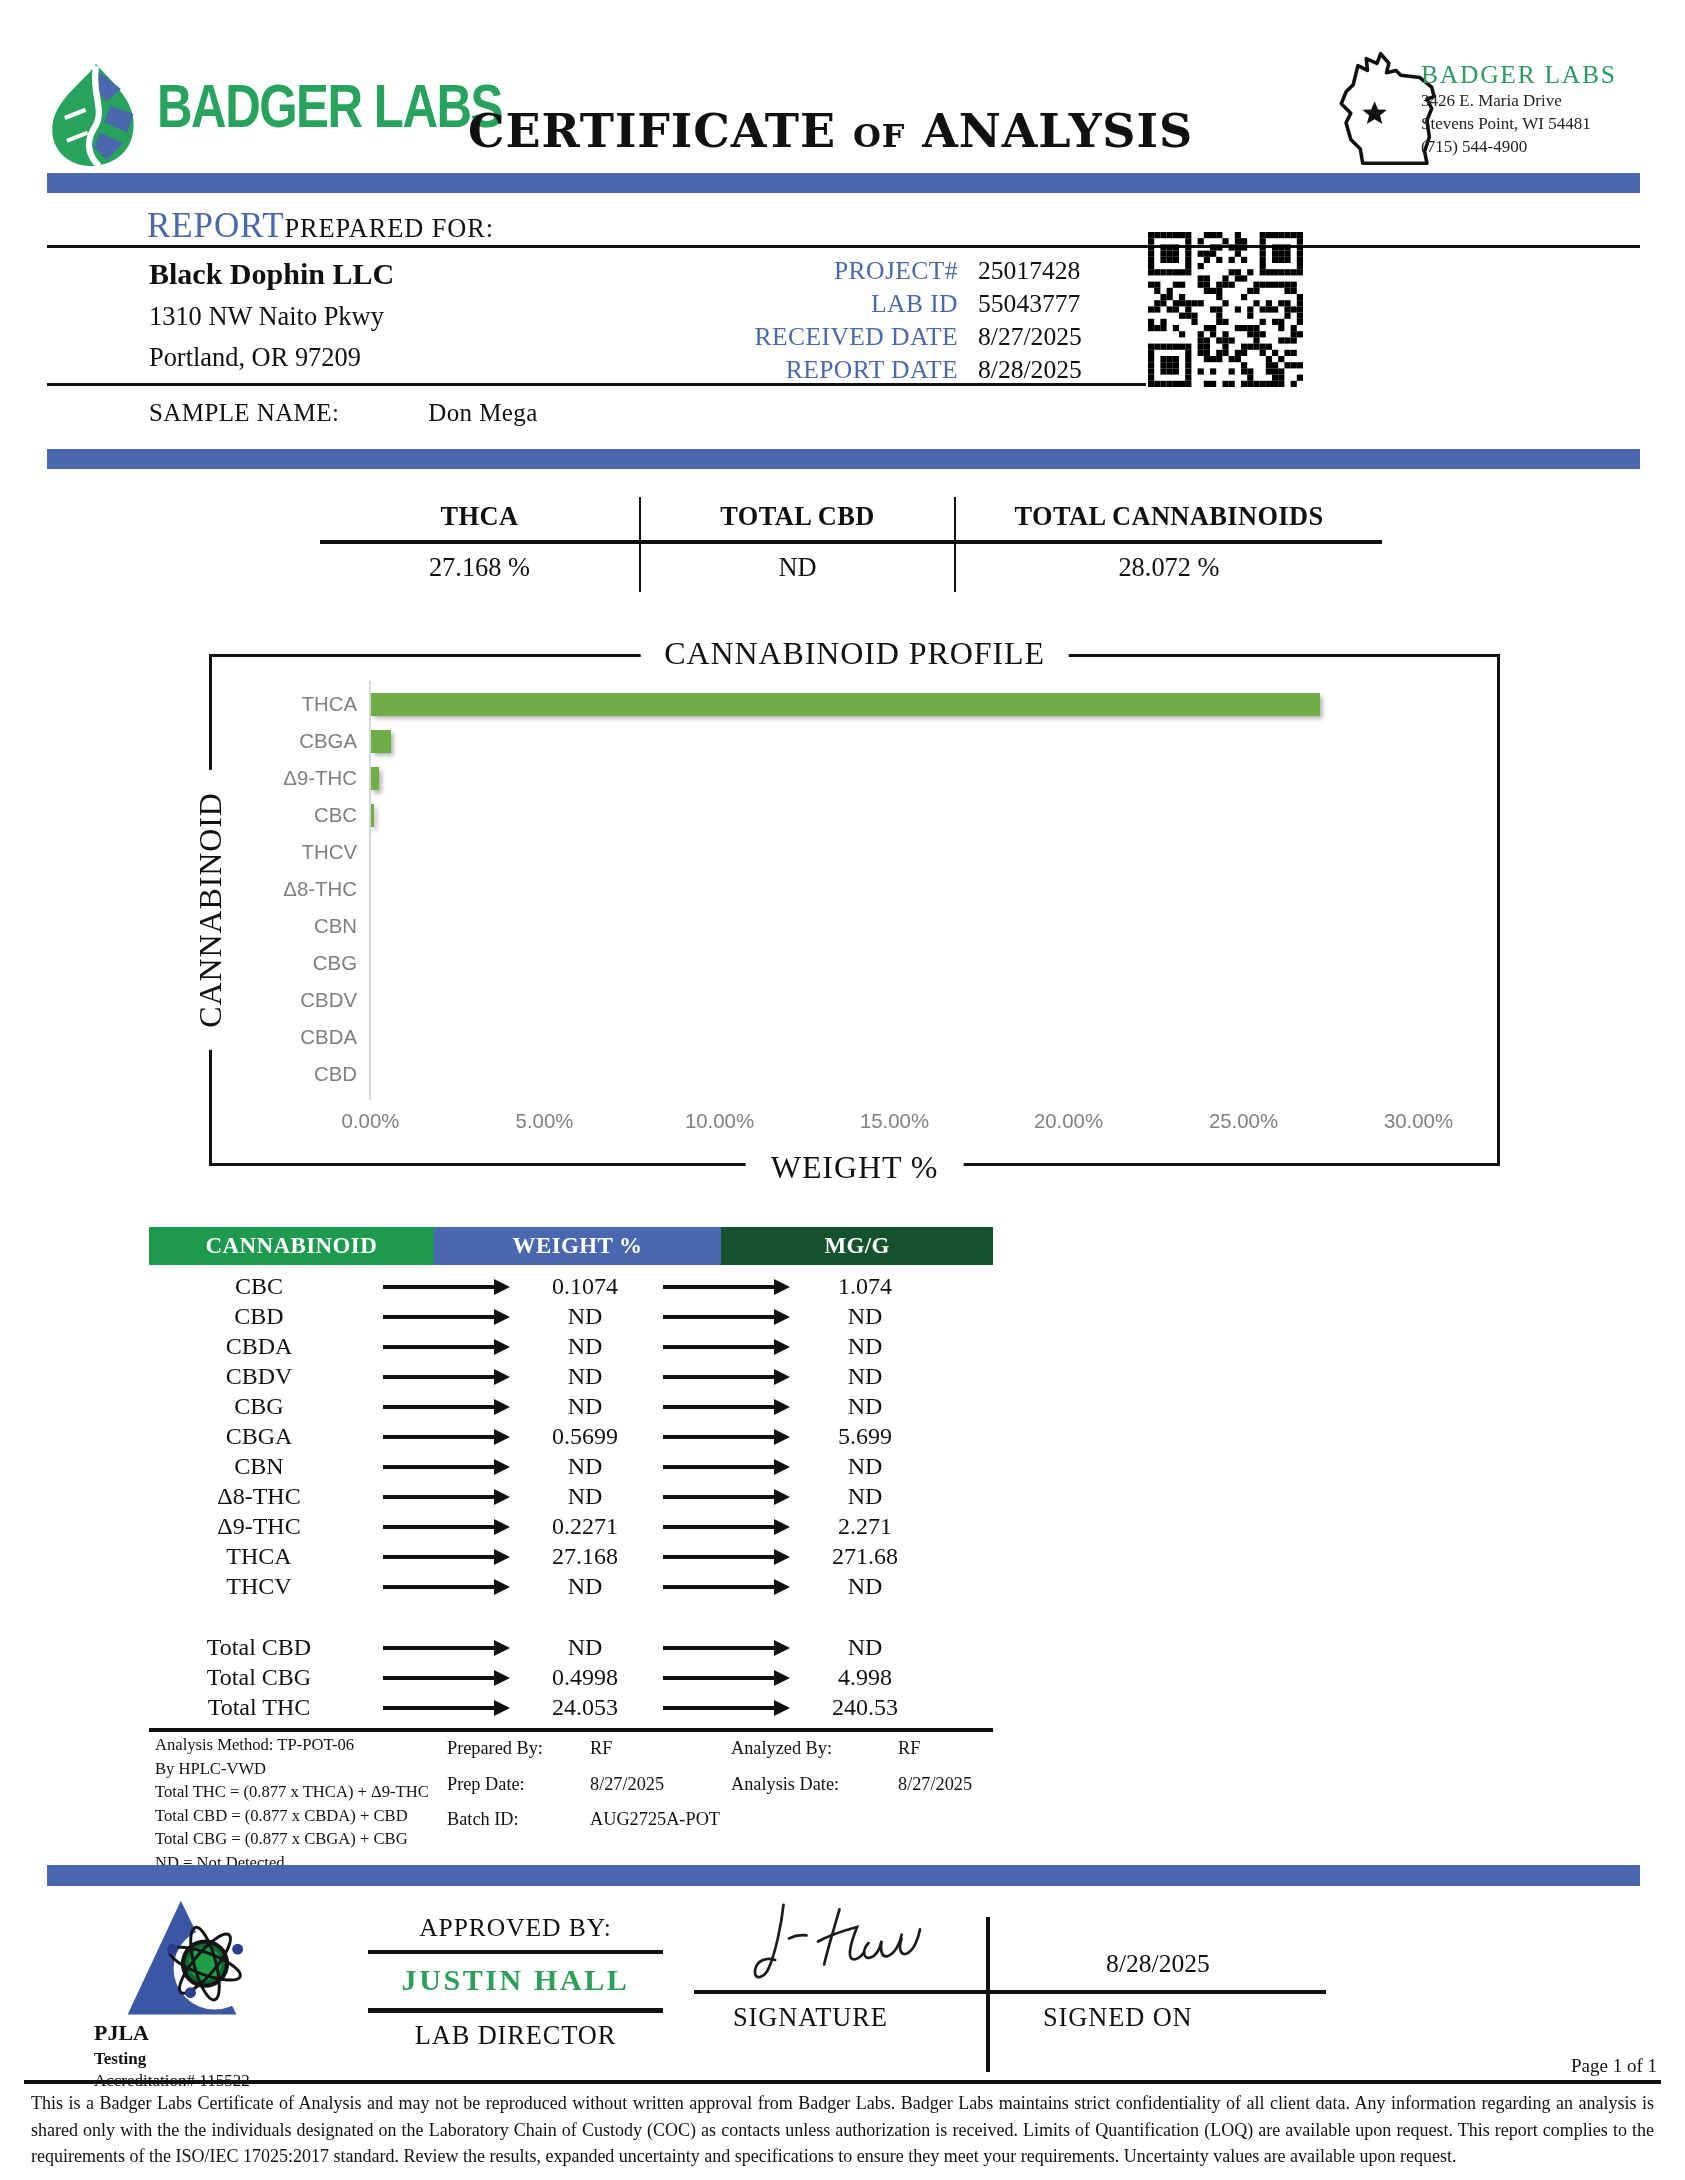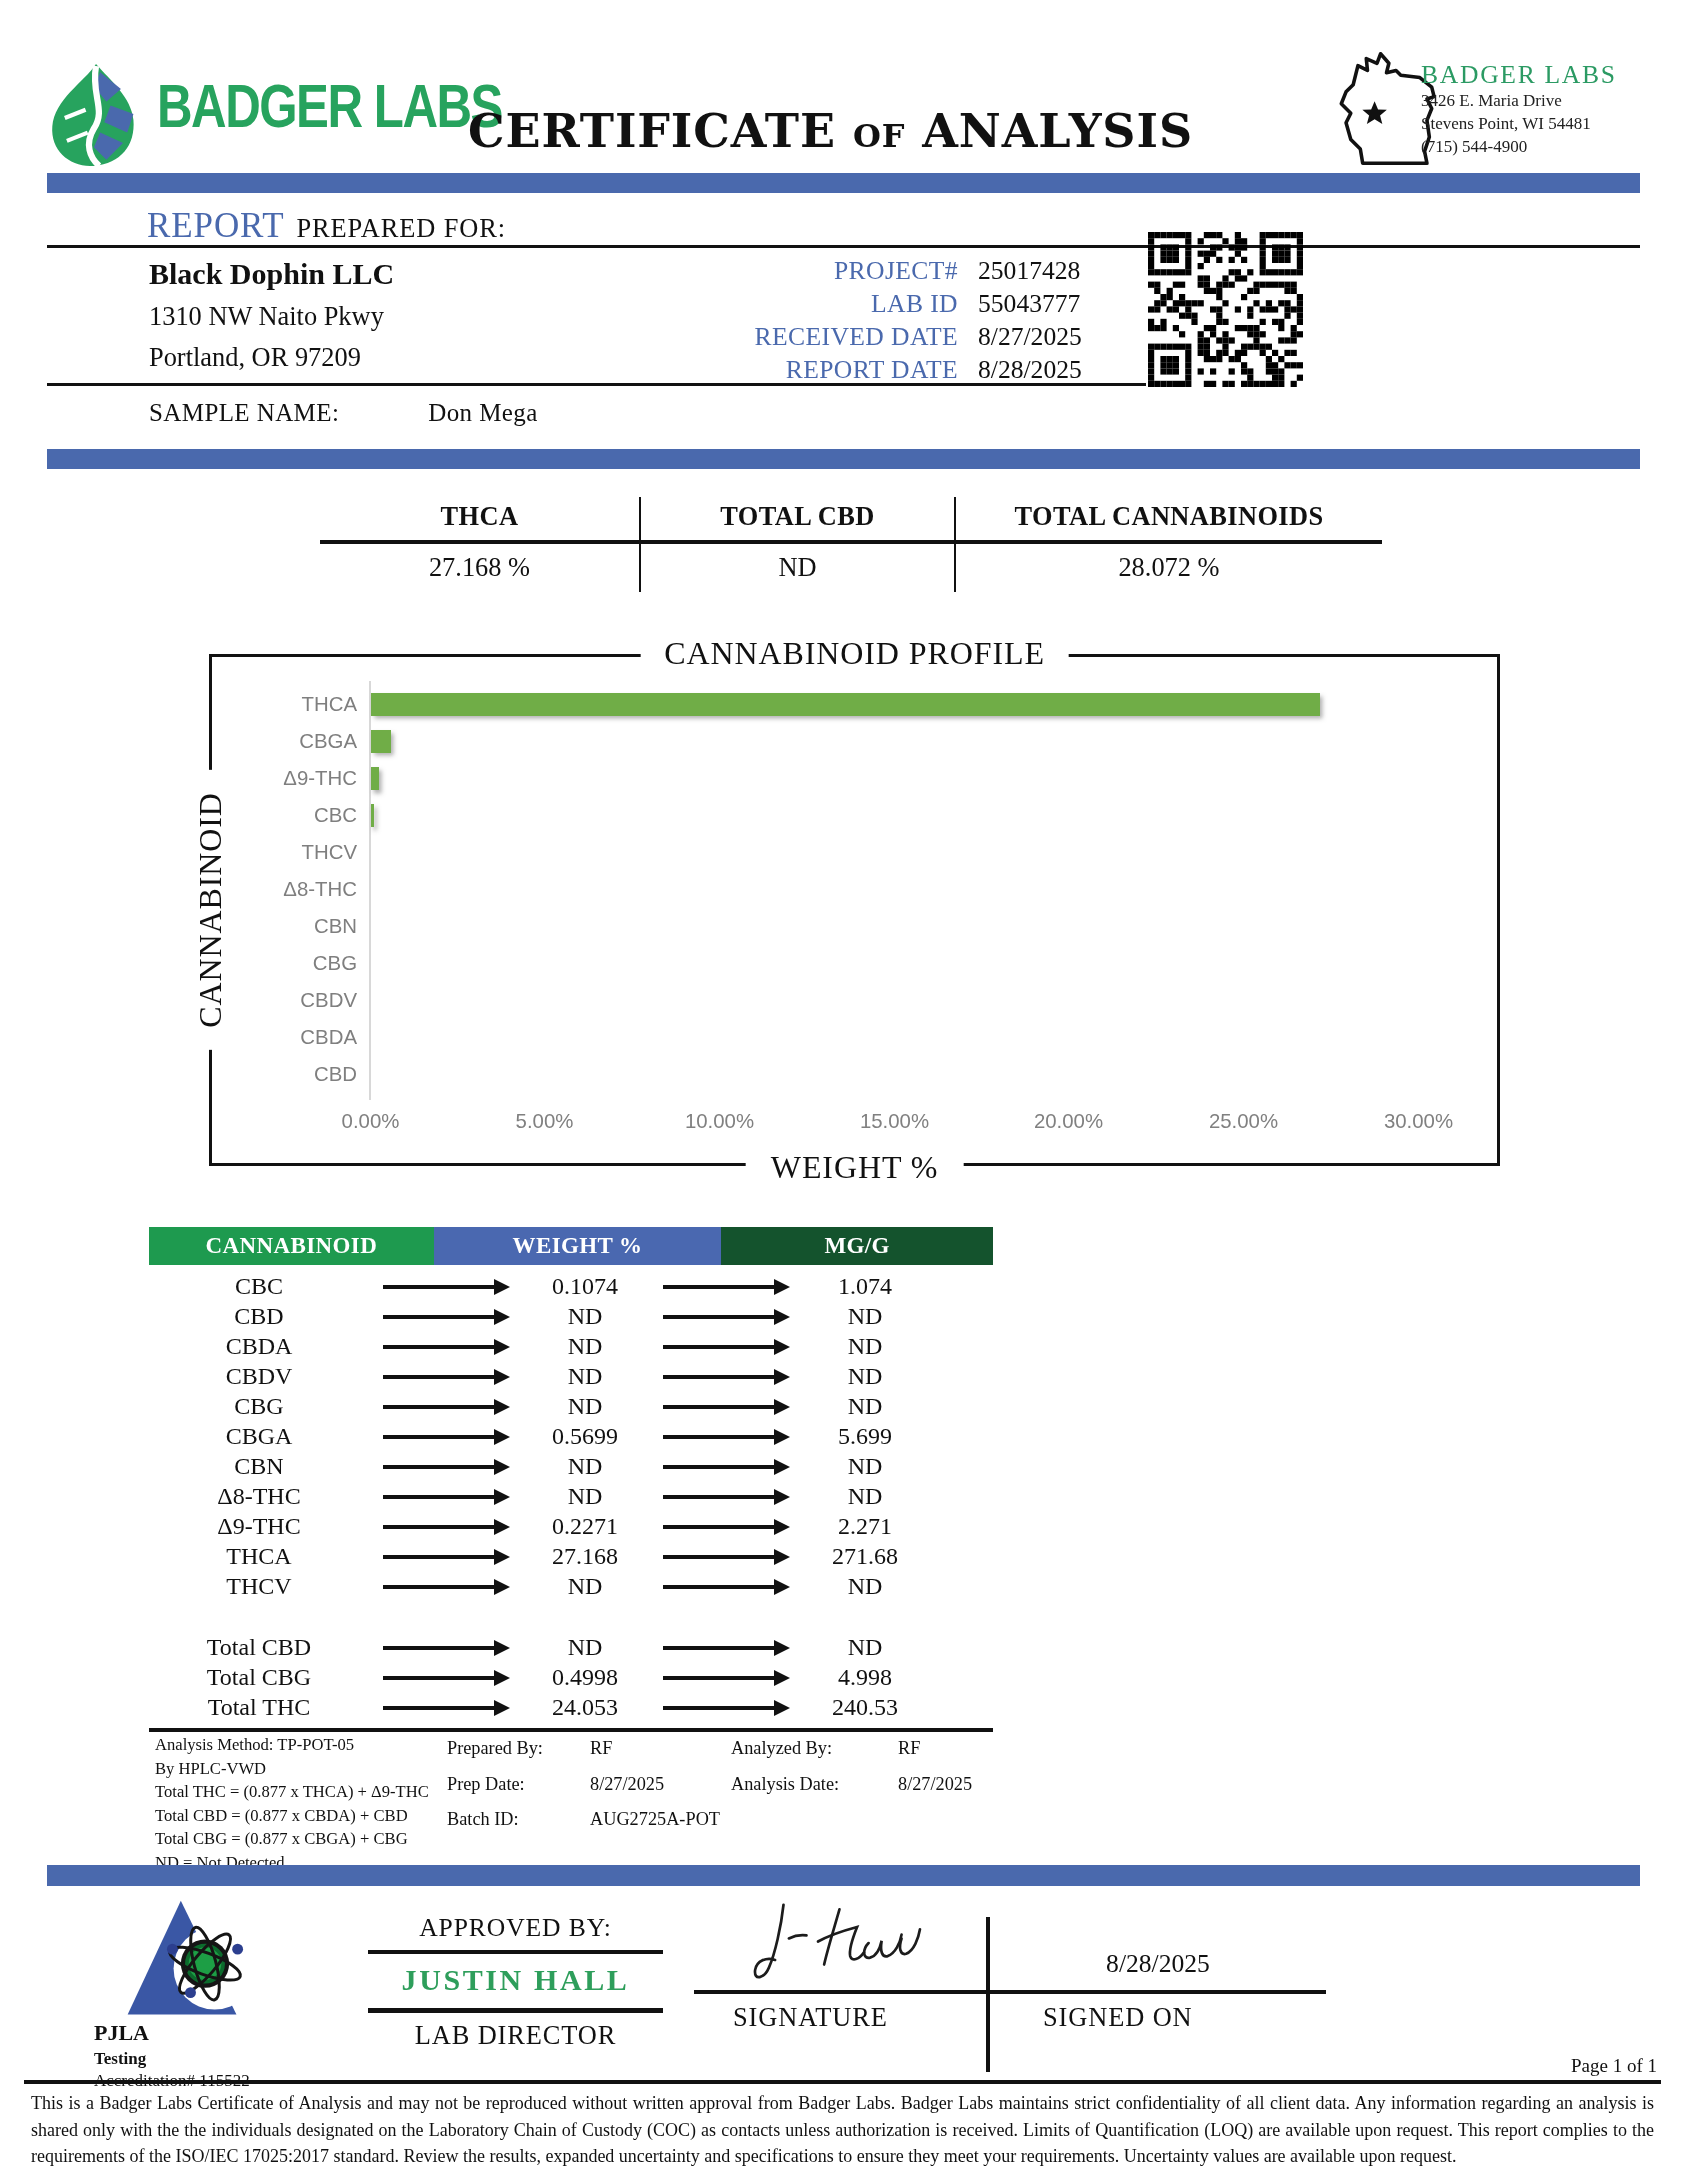--- a/index.html
+++ b/index.html
@@ -13,21 +13,21 @@
               font-size:56px;letter-spacing:-1.7px;transform:scaleX(.88) scaleY(1.08);transform-origin:left center;white-space:nowrap;}
   .doc-title{font-family:"DejaVu Serif",serif;font-weight:bold;font-size:46px;letter-spacing:0.9px;text-align:center;white-space:nowrap;}
   .doc-title .of{font-size:32px;}
   .lab-name{font-size:25.6px;color:#2b9a63;letter-spacing:1.7px;white-space:nowrap;}
   .lab-addr{font-size:17px;line-height:1.35;color:#222;}
 
   .bluebar{background:#4a69ad;}
   .blackline{background:#111;}
 
   
-  .rep-head{display:flex;align-items:baseline;gap:12px;white-space:nowrap;}
+  .rep-head{display:flex;align-items:baseline;white-space:nowrap;}
   .rep-head .big{font-size:35px;color:#4a69ad;letter-spacing:0.9px;}
   .rep-head .small{font-size:26.4px;color:#111;letter-spacing:0.9px;}
   .client-name{font-size:30px;font-weight:bold;}
   .client-line{font-size:26.4px;margin-top:10.2px;}
   .meta-row{display:flex;height:33px;align-items:center;}
   .meta-label{width:281px;text-align:right;color:#4a69ad;font-size:25.6px;letter-spacing:0.4px;}
   .meta-value{margin-left:20px;font-size:25.6px;}
   .sample-row{display:flex;align-items:baseline;font-size:25px;letter-spacing:0.4px;}
   .sample-value{margin-left:89px;}
 
@@ -644,21 +644,21 @@
           <span class="t-arrow"></span>
           <span class="t-val">24.053</span>
           <span class="t-arrow"></span>
           <span class="t-val">240.53</span>
         </div>
       </div>
     <div class="tbl-bottomline"></div>
   </div>
 
   <div class="abs note-lines" style="left:155px;top:1733px;width:294px" id="note-method">
-      <div>Analysis Method: TP-POT-05</div>
+      <div>Analysis Method: TP-POT-06</div>
       <div>By HPLC-VWD</div>
       <div>Total THC = (0.877 x THCA) + Δ9-THC</div>
       <div>Total CBD = (0.877 x CBDA) + CBD</div>
       <div>Total CBG = (0.877 x CBGA) + CBG</div>
       <div>ND = Not Detected</div>
     </div>
   <div class="abs" style="left:447px;top:1738px" id="note-prep">
       <div class="note-row"><span class="nl">Prepared By:</span><span>RF</span></div>
       <div class="note-row"><span class="nl">Prep Date:</span><span>8/27/2025</span></div>
       <div class="note-row"><span class="nl">Batch ID:</span><span>AUG2725A-POT</span></div>

